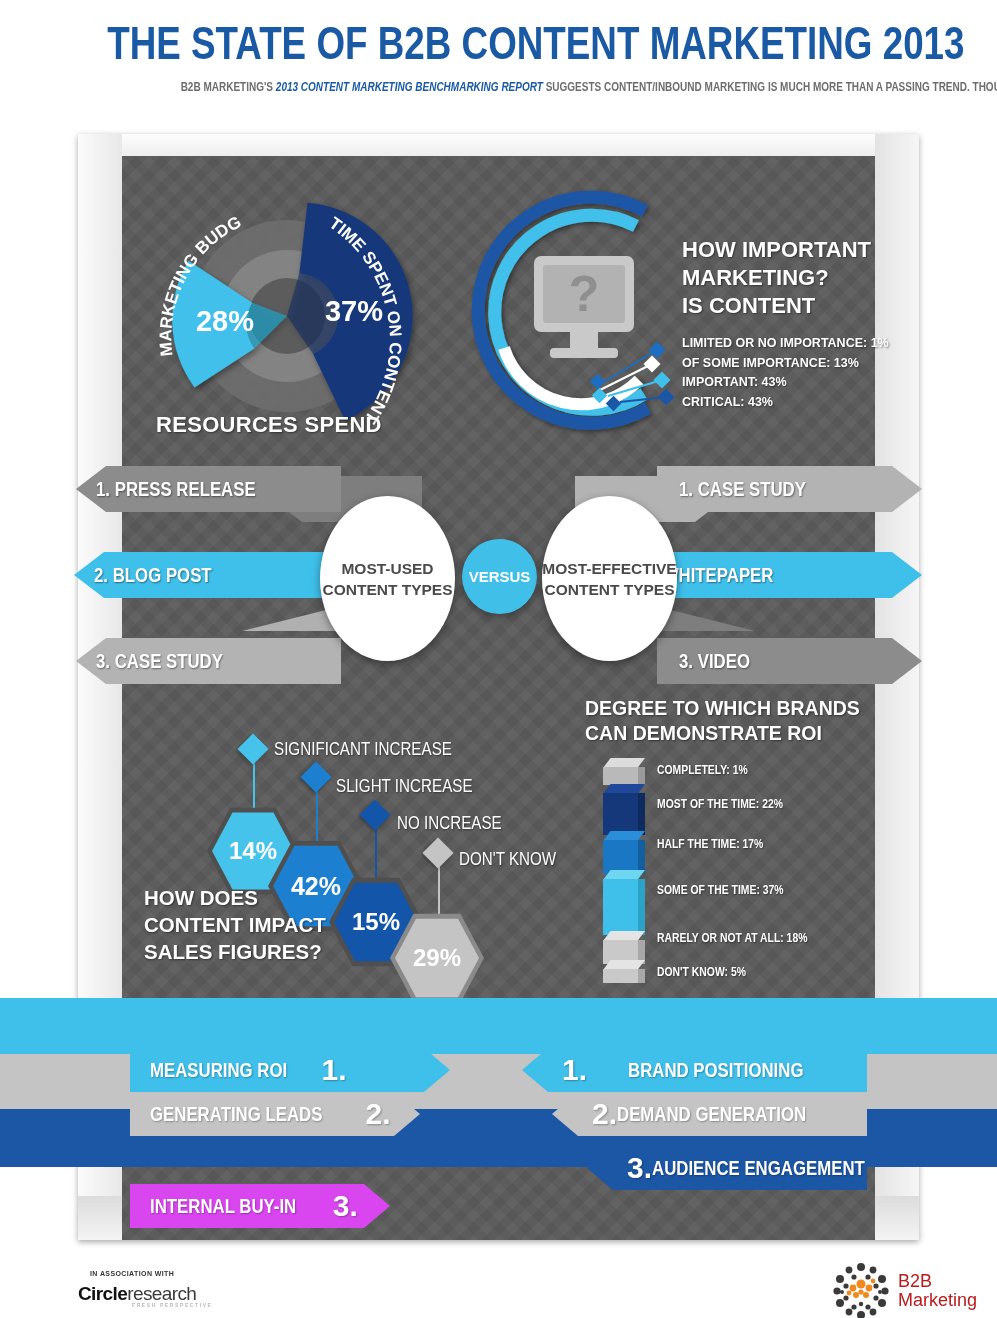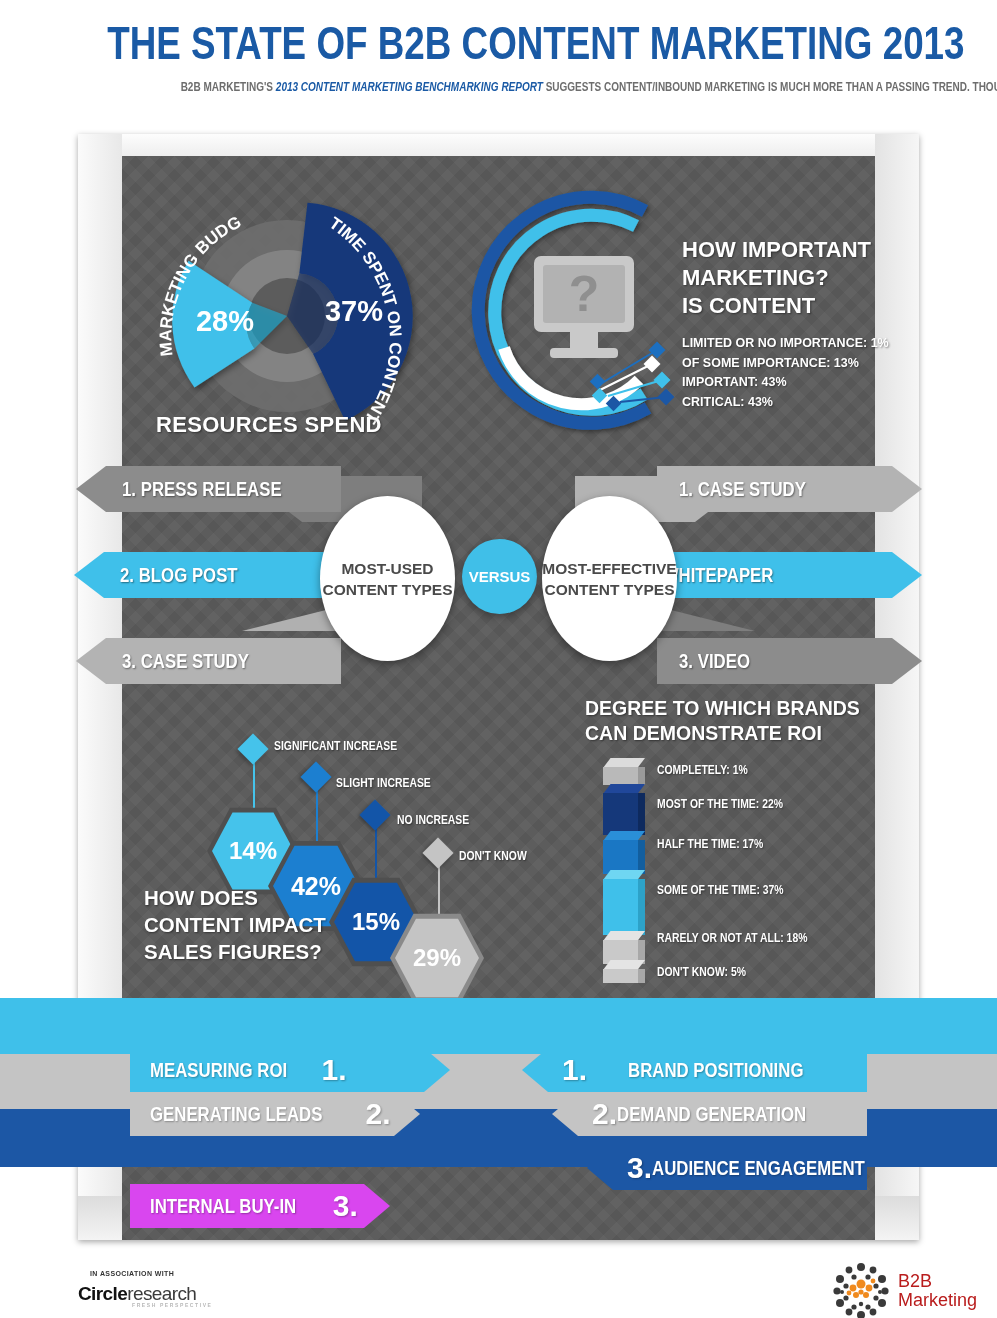--- a/index.html
+++ b/index.html
@@ -53,21 +53,21 @@
                  text-shadow:1px 1px 2px rgba(0,0,0,.45); }
   #whatimp ul { list-style:none; margin-top:14px; }
   #whatimp li { color:#fff; font-weight:bold; font-size:12.5px; line-height:19.5px;
                 text-shadow:1px 1px 2px rgba(0,0,0,.45); white-space:nowrap; }
 
   
   .arrow { position:absolute; height:46px; display:flex; align-items:center;
            color:#fff; font-weight:bold; font-size:21px;
            text-shadow:1px 1px 2px rgba(0,0,0,.45);
            filter:drop-shadow(0 2px 3px rgba(0,0,0,.35)); }
-  .arrow.left  { clip-path:polygon(0% 50%, 30px 0%, 100% 0%, 100% 100%, 30px 100%); padding-left:46px; }
+  .arrow.left  { clip-path:polygon(0% 50%, 30px 0%, 100% 0%, 100% 100%, 30px 100%); padding-left:20px; }
   .arrow.right { clip-path:polygon(0% 0%, calc(100% - 30px) 0%, 100% 50%, calc(100% - 30px) 100%, 0% 100%); padding-left:22px; }
 
   .ellipse { position:absolute; background:#fff; border-radius:50%;
              box-shadow:0 3px 8px rgba(0,0,0,.4);
              display:flex; flex-direction:column; align-items:center; justify-content:center;
              color:#4a4a4a; font-weight:bold; font-size:15.5px; line-height:21px; text-align:center; }
   #versus-circle { position:absolute; background:#40bfe8; border-radius:50%;
              box-shadow:0 3px 8px rgba(0,0,0,.35);
              display:flex; align-items:center; justify-content:center;
              color:#fff; font-weight:bold; font-size:15px; }
@@ -76,21 +76,21 @@
   #hex-sec { position:absolute; left:0px; top:560px; width:480px; height:290px; }
   .hex { position:absolute; display:flex; align-items:center; justify-content:center;
          color:#fff; font-weight:bold;
          clip-path:polygon(25% 2%, 75% 2%, 100% 50%, 75% 98%, 25% 98%, 0% 50%);
          filter:drop-shadow(0 2px 3px rgba(0,0,0,.4)); }
   .hexin { position:absolute; display:flex; align-items:center; justify-content:center;
            clip-path:polygon(25% 2%, 75% 2%, 100% 50%, 75% 98%, 25% 98%, 0% 50%);
            color:#fff; font-weight:bold; }
   .dia { position:absolute; transform:rotate(45deg); filter:drop-shadow(0 2px 2px rgba(0,0,0,.4)); }
   .stem { position:absolute; width:2px; }
-  .hexlbl { position:absolute; color:#fff; font-weight:bold; font-size:13px;
+  .hexlbl { position:absolute; color:#fff; font-weight:normal; font-size:19px;
             text-shadow:1px 1px 2px rgba(0,0,0,.45); white-space:nowrap; }
   #hq { position:absolute; left:22px; top:168px; color:#fff; font-weight:bold;
         font-size:20.5px; line-height:27px; text-shadow:1px 1px 2px rgba(0,0,0,.45); }
 
   
   #roi { position:absolute; left:463px; top:540px; width:300px; }
   #roi .hd { color:#fff; font-weight:bold; font-size:19.5px; line-height:25px;
              text-shadow:1px 1px 2px rgba(0,0,0,.45); }
   #roi .rows { position:relative; margin-top:12px; }
   #roi .rowtxt { color:#fff; font-weight:bold; font-size:13px;

